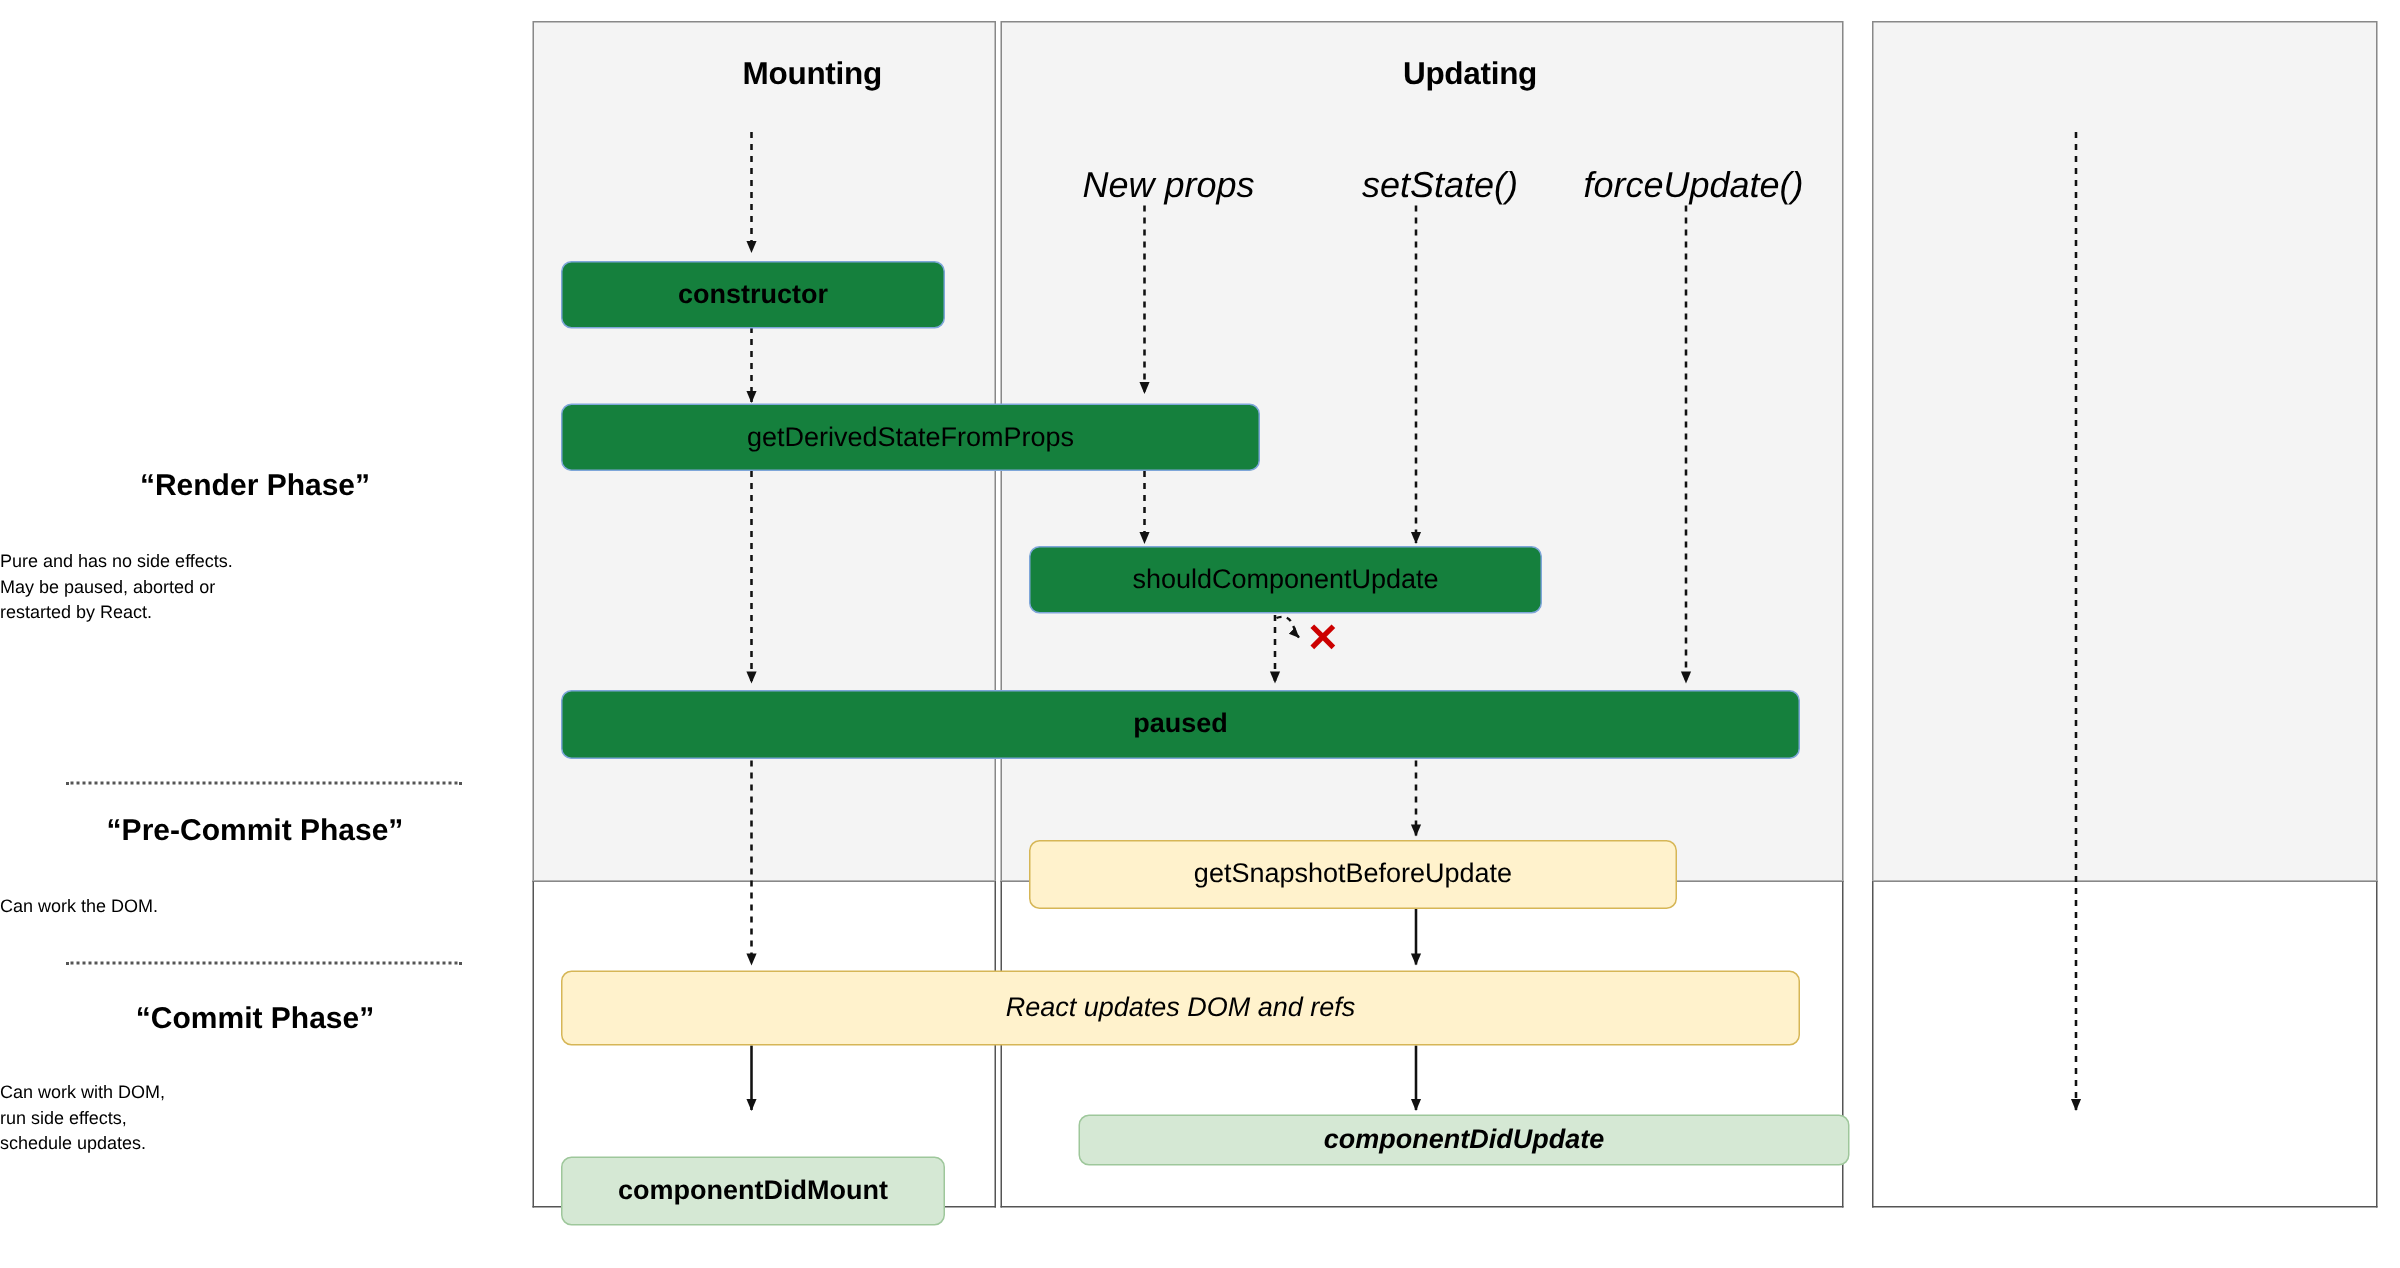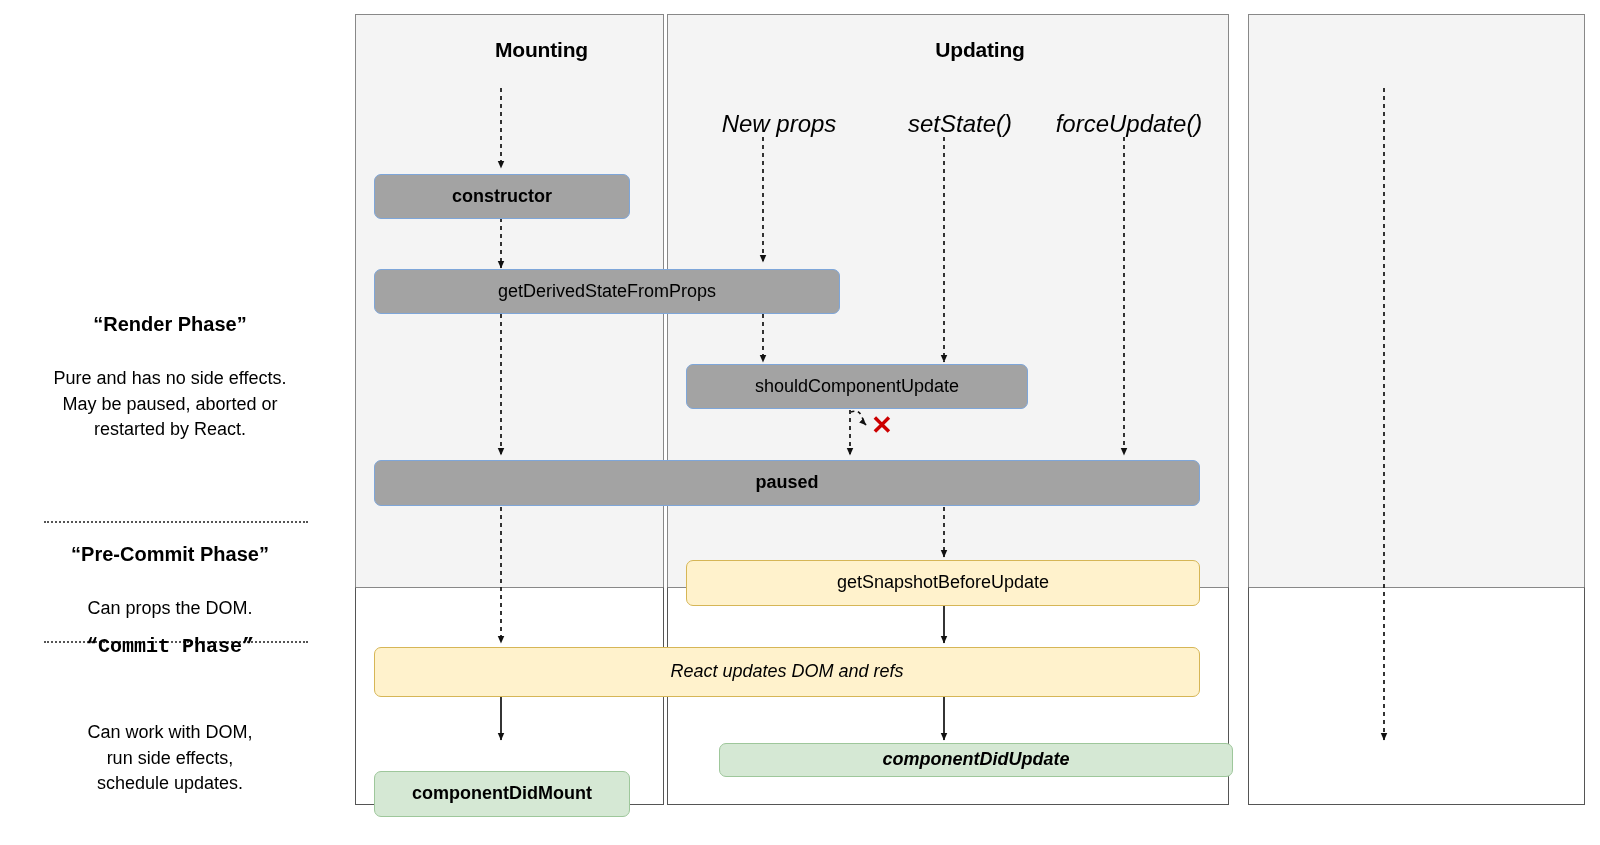--- a/index.html
+++ b/index.html
@@ -49,21 +49,21 @@
     box-sizing: border-box;
     border-radius: 7px;
     display: flex;
     align-items: center;
     justify-content: center;
     font-size: 18px;
     line-height: 1.1;
     text-align: center;
     z-index: 6;
   }
-  .node.blue   { background: #a3a3a3; border: 1px solid #7ea6d9; }
+  .node.blue   { background: #15803d; border: 1px solid #7ea6d9; }
   .node.yellow { background: #fff2cc; border: 1px solid #d6b656; }
   .node.green  { background: #d5e8d4; border: 1px solid #9ec79b; }
   .node.bold   { font-weight: bold; }
   .node.italic { font-style: italic; }
 
   
   .trigger {
     position: absolute;
     font-size: 24px;
     font-style: italic;
@@ -93,22 +93,22 @@
     position: absolute;
     width: 340px;
     text-align: center;
     font-size: 20px;
     font-weight: bold;
     white-space: nowrap;
   }
   .legend-body {
     position: absolute;
     width: 340px;
-    text-align: center;
-    font-size: 18px;
+    text-align: left;
+    font-size: 12px;
     line-height: 1.42;
   }
   .legend-rule {
     position: absolute;
     height: 0;
     border-top: 2px dotted #555555;
   }
   .redx {
     position: absolute;
     font-size: 26px;
@@ -177,21 +177,21 @@
   </svg>
 
   <div class="node blue bold" style="left:374px; top:174px; width:256px; height:45px;">constructor</div>
 
   <div class="node blue" style="left:374px; top:269px; width:466px; height:45px;">getDerivedStateFromProps</div>
 
   <div class="node blue" style="left:686px; top:364px; width:342px; height:45px;">shouldComponentUpdate</div>
 
   <div class="node blue bold" style="left:374px; top:460px; width:826px; height:46px;">paused</div>
 
-  <div class="node yellow" style="left:686px; top:560px; width:514px; height:46px;">getSnapshotBeforeUpdate</div>
+  <div class="node yellow" style="left:686px; top:560px; width:432px; height:46px;">getSnapshotBeforeUpdate</div>
 
   <div class="node yellow italic" style="left:374px; top:647px; width:826px; height:50px;">React updates DOM and refs</div>
 
   <div class="node green bold" style="left:374px; top:771px; width:256px; height:46px;">componentDidMount</div>
 
   <div class="node green bold" style="left:719px; top:743px; width:514px; height:34px;font-style:italic;">componentDidUpdate</div>
 
 
   <svg class="wires wires-top" viewBox="0 0 1600 845">
     <g stroke="#111111" stroke-width="1.6" fill="none" stroke-dasharray="3.5 3.5">
@@ -201,22 +201,22 @@
   <div class="redx" style="left:871px; top:412px;">✕</div>
 
   <div class="legend-head" style="left:0px; top:313px;">“Render Phase”</div>
   <div class="legend-body" style="left:0px; top:366px; white-space:pre-line;">Pure and has no side effects.
 May be paused, aborted or
 restarted by React.</div>
 
   <div class="legend-rule" style="left:44px; top:521px; width:264px;"></div>
 
   <div class="legend-head" style="left:0px; top:543px;">“Pre-Commit Phase”</div>
-  <div class="legend-body" style="left:0px; top:596px; white-space:pre-line;">Can props the DOM.</div>
+  <div class="legend-body" style="left:0px; top:596px; white-space:pre-line;">Can work the DOM.</div>
 
   <div class="legend-rule" style="left:44px; top:641px; width:264px;"></div>
 
-  <div class="legend-head" style="left:0px; top:635px;font-family:Liberation Mono, monospace;">“Commit Phase”</div>
+  <div class="legend-head" style="left:0px; top:668px;">“Commit Phase”</div>
   <div class="legend-body" style="left:0px; top:720px; white-space:pre-line;">Can work with DOM,
 run side effects,
 schedule updates.</div>
 
 </div>
 
 </body></html>

